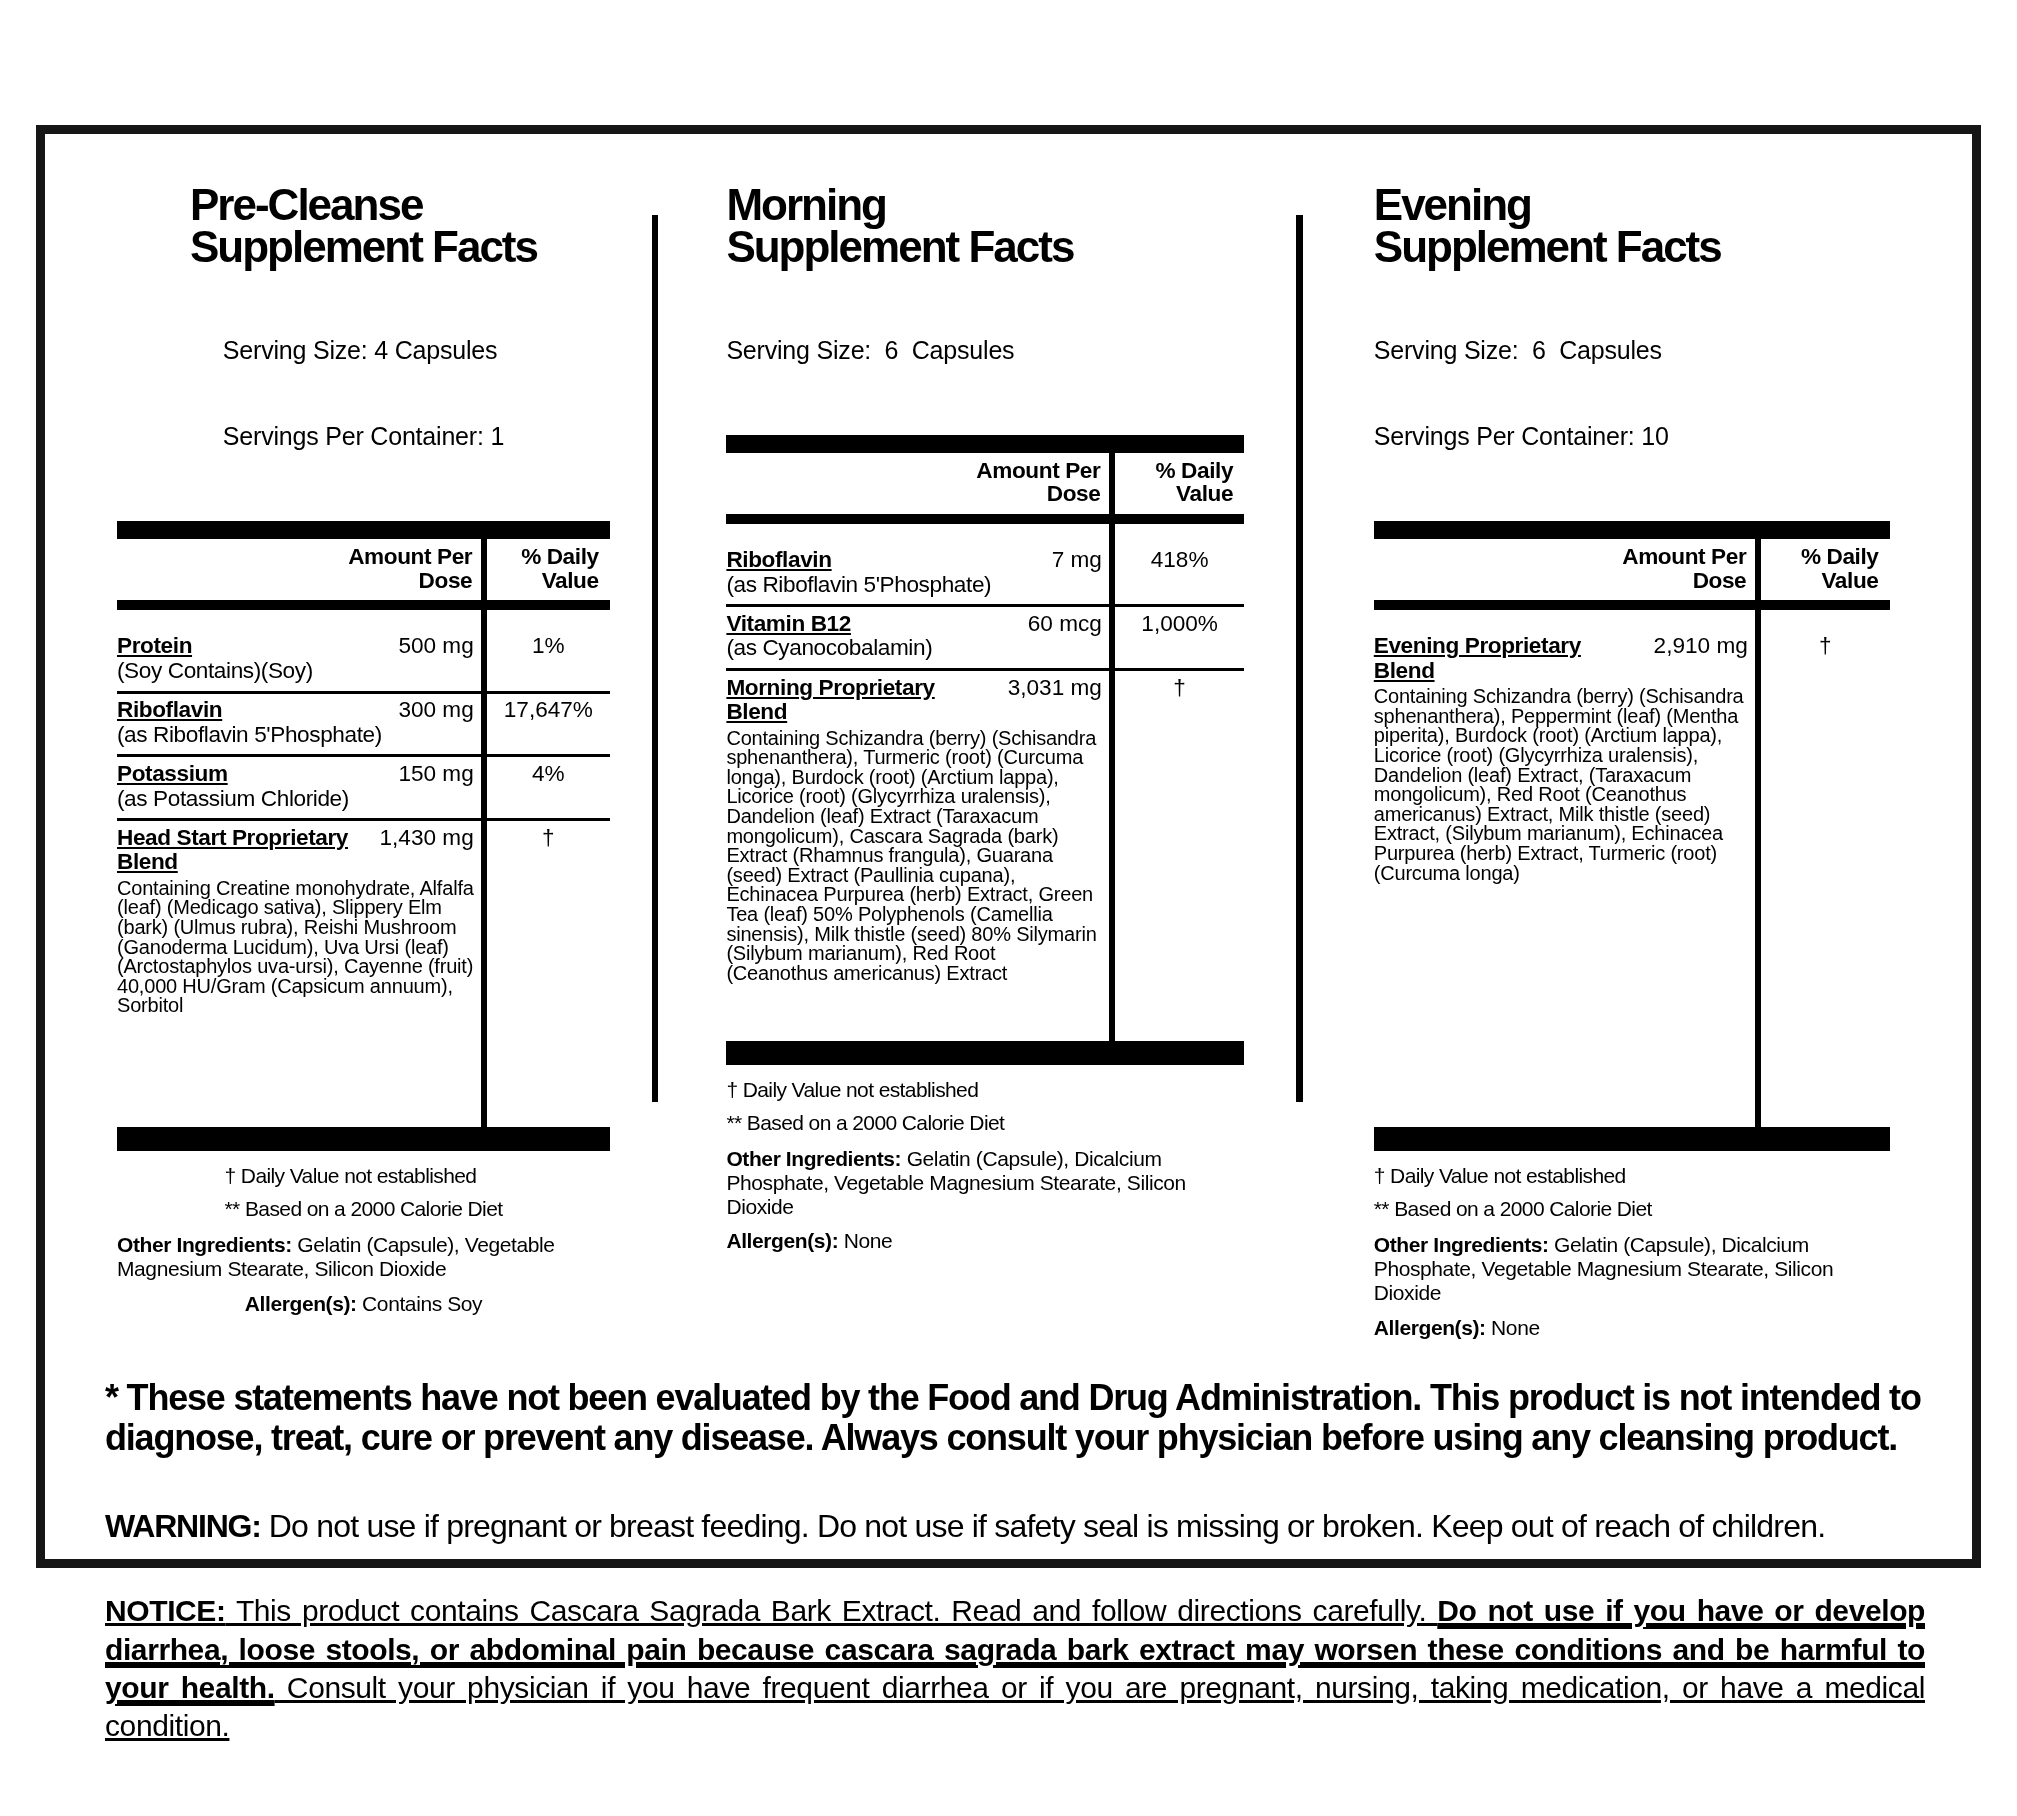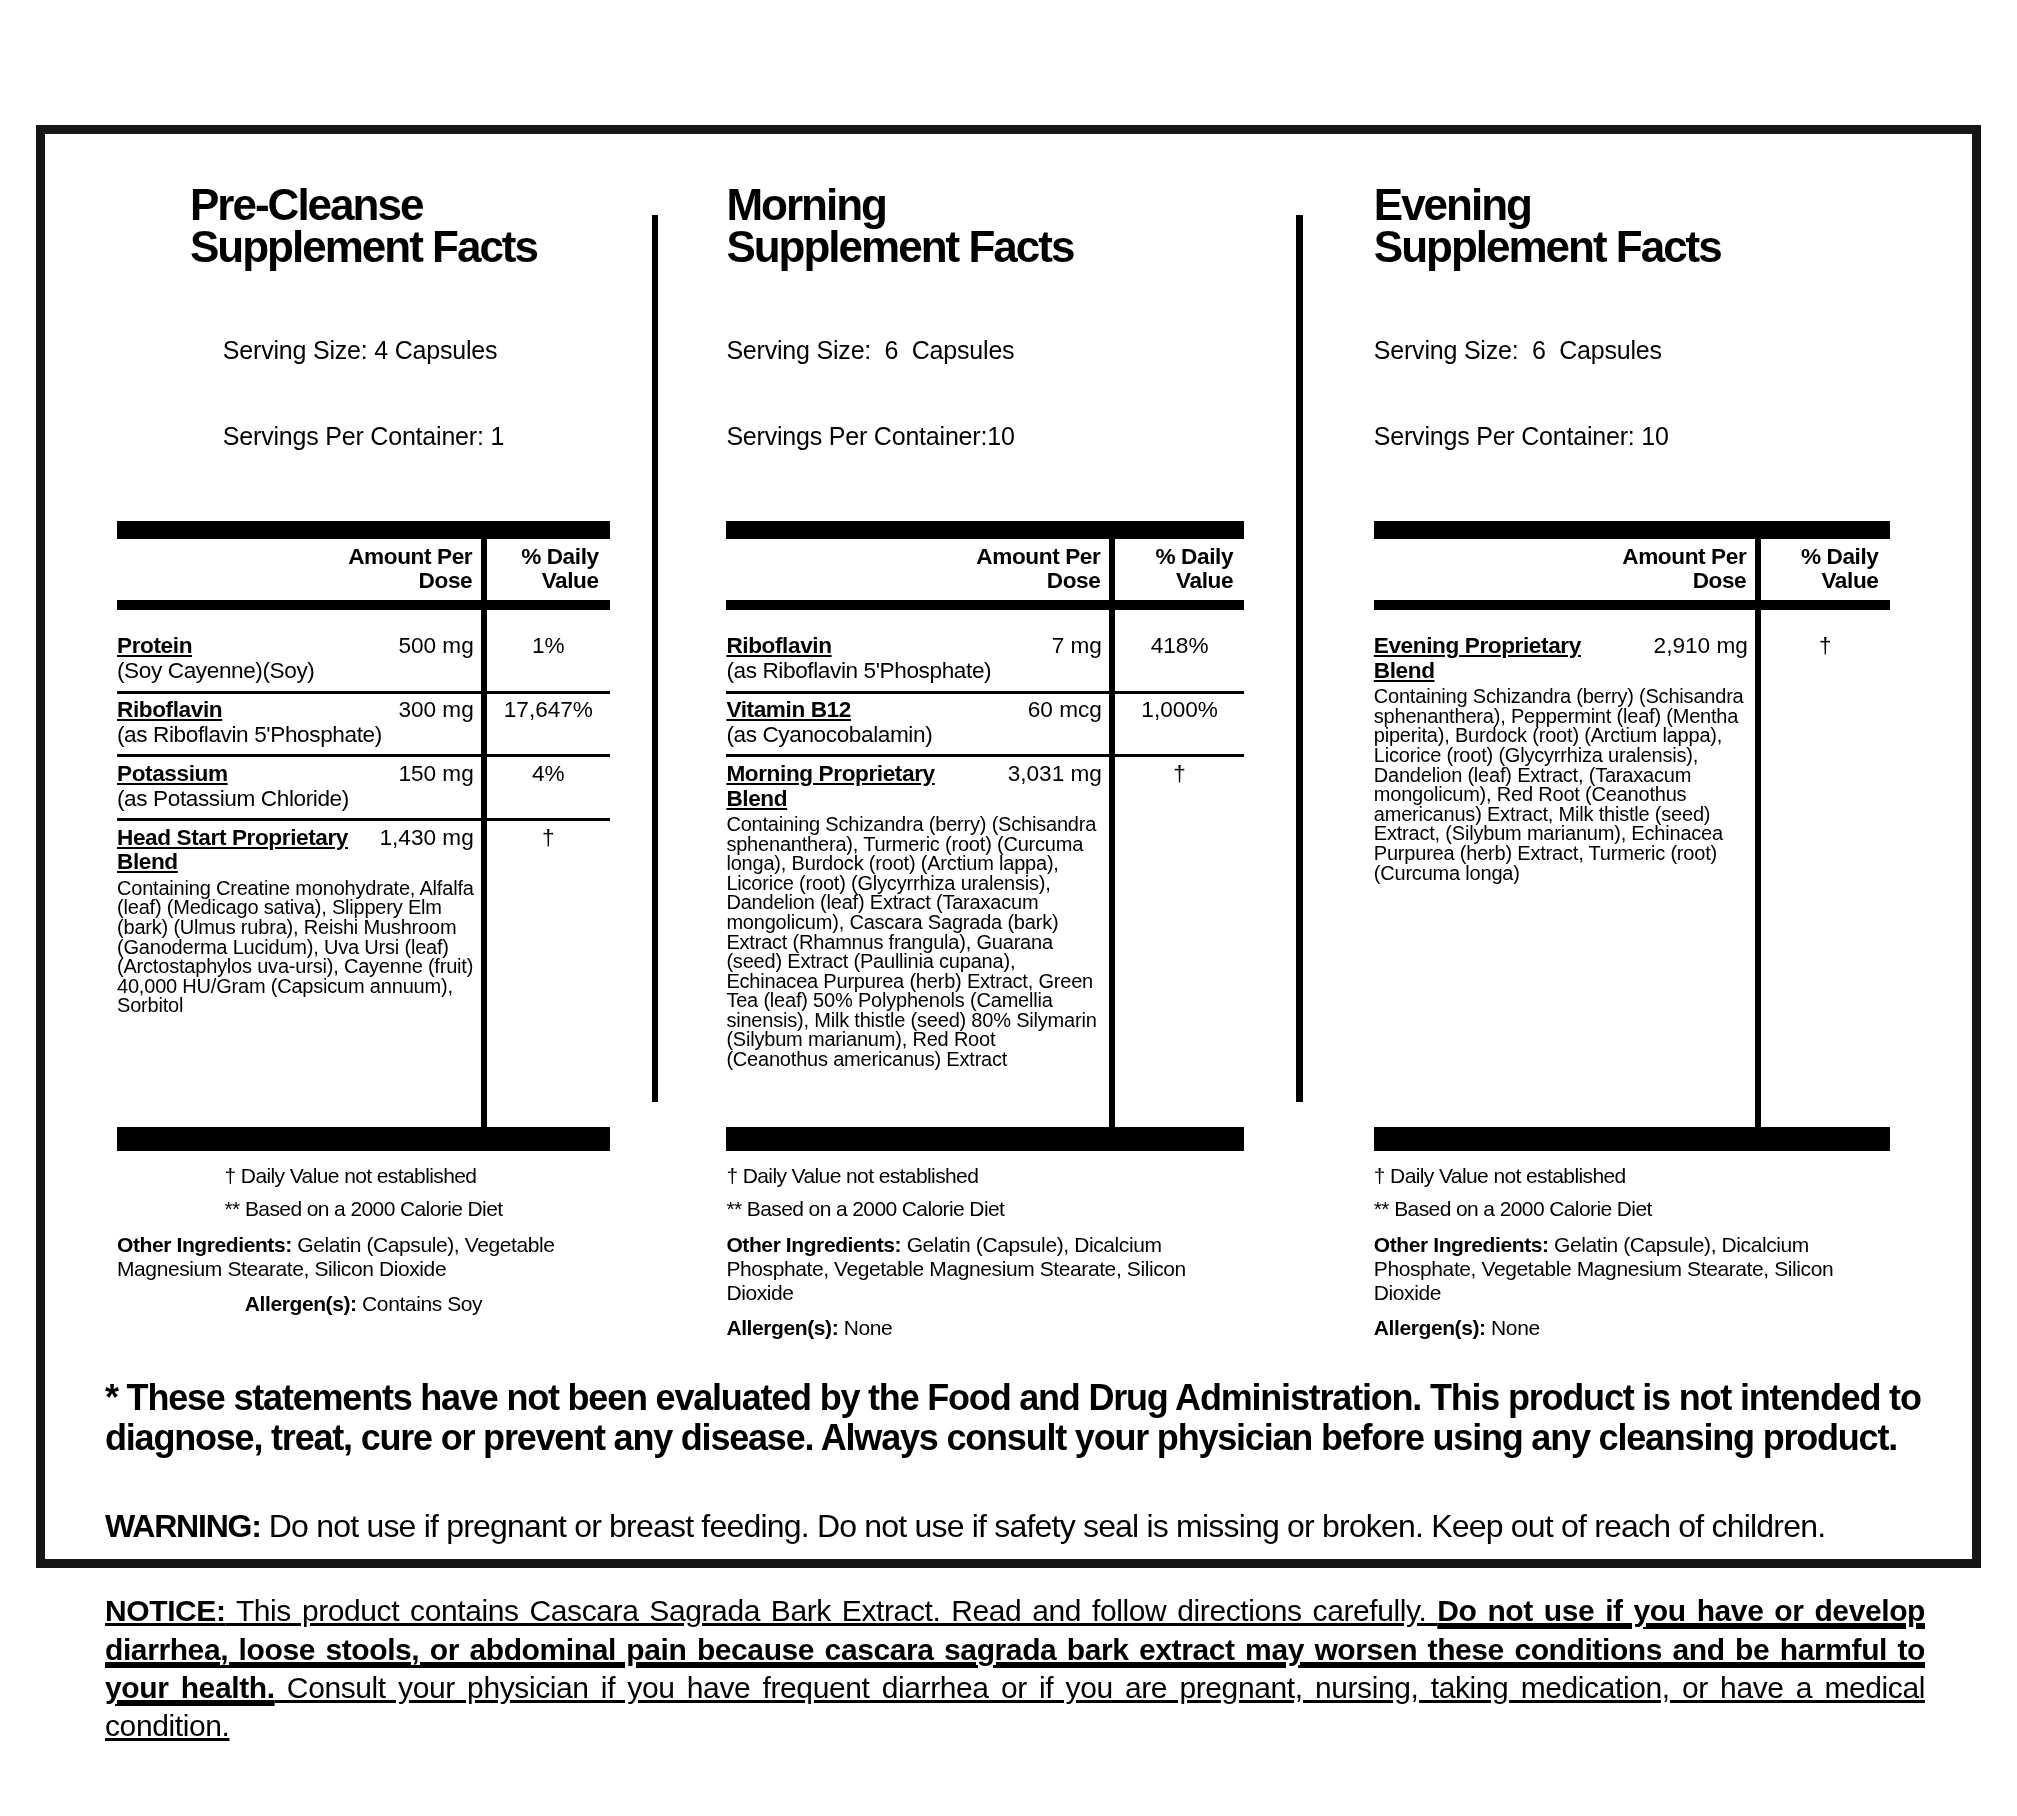--- a/index.html
+++ b/index.html
@@ -83,21 +83,21 @@
             <div class="h-main">
               <div class="h-amt">Amount Per Dose</div>
             </div>
             <div class="h-dv">% Daily Value</div>
           </div>
           <div class="bar mid"></div>
 
           <div class="row first">
             <div class="main">
               <div class="name">Protein</div>
-              <div class="sub">(Soy Cayenne)(Soy)</div>
+              <div class="sub">(Soy Contains)(Soy)</div>
               <div class="amt">500 mg</div>
             </div>
             <div class="dv">1%</div>
           </div>
 
           <div class="row">
             <div class="main">
               <div class="name">Riboflavin</div>
               <div class="sub">(as Riboflavin 5'Phosphate)</div>
               <div class="amt">300 mg</div>
@@ -136,21 +136,20 @@
 
       <div class="vdiv d1"></div>
 
       <div class="panel p2">
         <div class="title">
           <div>Morning</div>
           <div>Supplement Facts</div>
         </div>
         <div class="serving">
           <div>Serving Size:  6  Capsules</div>
-          <div>Servings Per Container:10</div>
         </div>
 
         <div class="facts-table">
           <div class="bar top"></div>
           <div class="thead">
             <div class="h-main">
               <div class="h-amt">Amount Per Dose</div>
             </div>
             <div class="h-dv">% Daily Value</div>
           </div>

